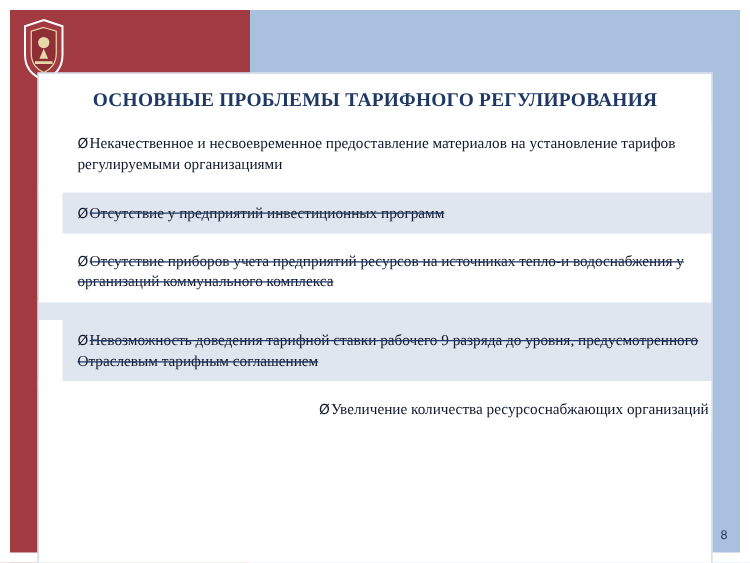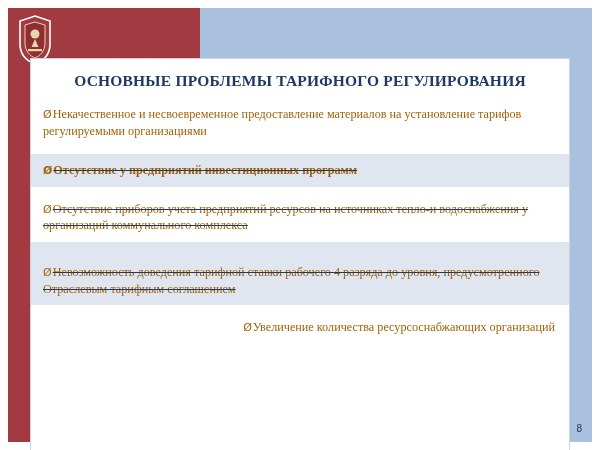--- a/index.html
+++ b/index.html
@@ -84,33 +84,34 @@
     font-weight: bold;
     font-size: 15.5px;
     line-height: 1.25;
     padding: 12px 30px 8px 30px;
     letter-spacing: 0.2px;
   }
   .rows {
     padding: 0 0 0 0;
   }
   .row {
-    color: #a16207;
+    color: #0f172a;
     font-size: 12.2px;
     line-height: 1.35;
-    padding: 8px 14px 8px 12px;
+    padding: 8px 2px 8px 12px;
     box-sizing: border-box;
+    margin-left: 19px;
   }
   .row .bullet {
     font-family: "DejaVu Sans", sans-serif;
     font-size: 11px;
     padding-right: 1px;
   }
   .row-a { background: #ffffff; }
-  .row-b { background: #dfe6f0; font-weight: bold; }
+  .row-b { background: #dfe6f0; }
   .row-c { background: #ffffff; }
   .row-d { background: #dfe6f0; }
   .row-e { background: #ffffff; text-align: right; }
   .spacer-thin {
     height: 6px;
     background: #ffffff;
   }
   .spacer-blue {
     height: 14px;
     background: #dfe6f0;
@@ -168,21 +169,21 @@
 
       <div class="spacer-thin"></div>
 
       <div class="row row-c">
         <span class="bullet">Ø</span><span class="row-strike">Отсутствие приборов учета предприятий ресурсов на источниках тепло-и водоснабжения у организаций коммунального комплекса</span>
       </div>
 
       <div class="spacer-blue"></div>
 
       <div class="row row-d">
-        <span class="bullet">Ø</span><span class="row-strike">Невозможность доведения тарифной ставки рабочего 4 разряда до уровня, предусмотренного Отраслевым тарифным соглашением</span>
+        <span class="bullet">Ø</span><span class="row-strike">Невозможность доведения тарифной ставки рабочего 9 разряда до уровня, предусмотренного Отраслевым тарифным соглашением</span>
       </div>
 
       <div class="spacer-thin"></div>
 
       <div class="row row-e">
         <span class="bullet">Ø</span><span>Увеличение количества  ресурсоснабжающих организаций</span>
       </div>
 
     </div>
   </div>

